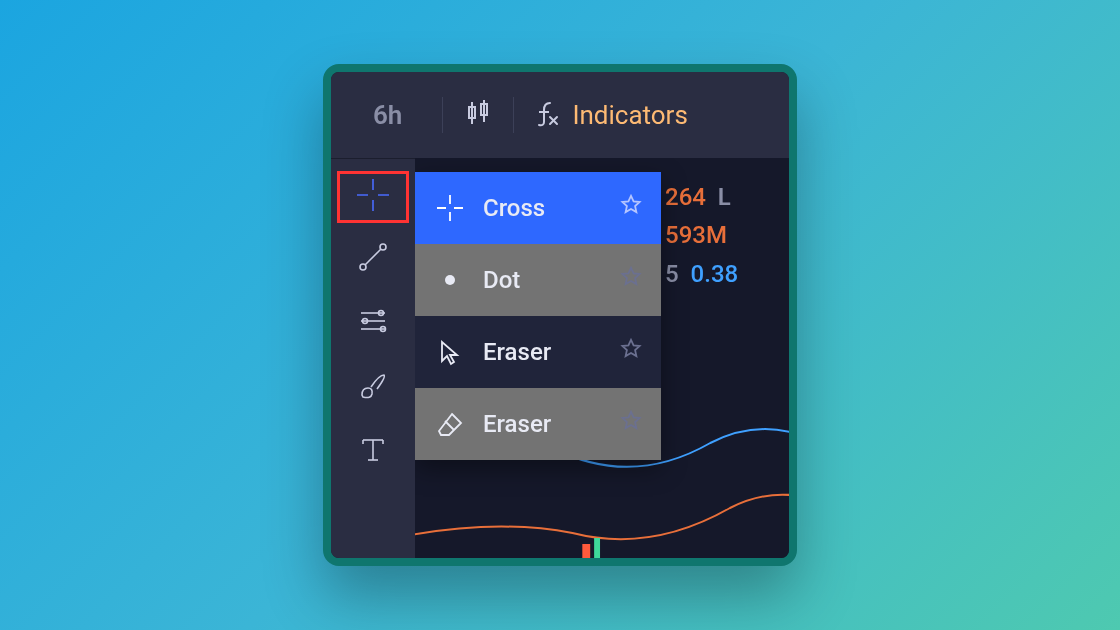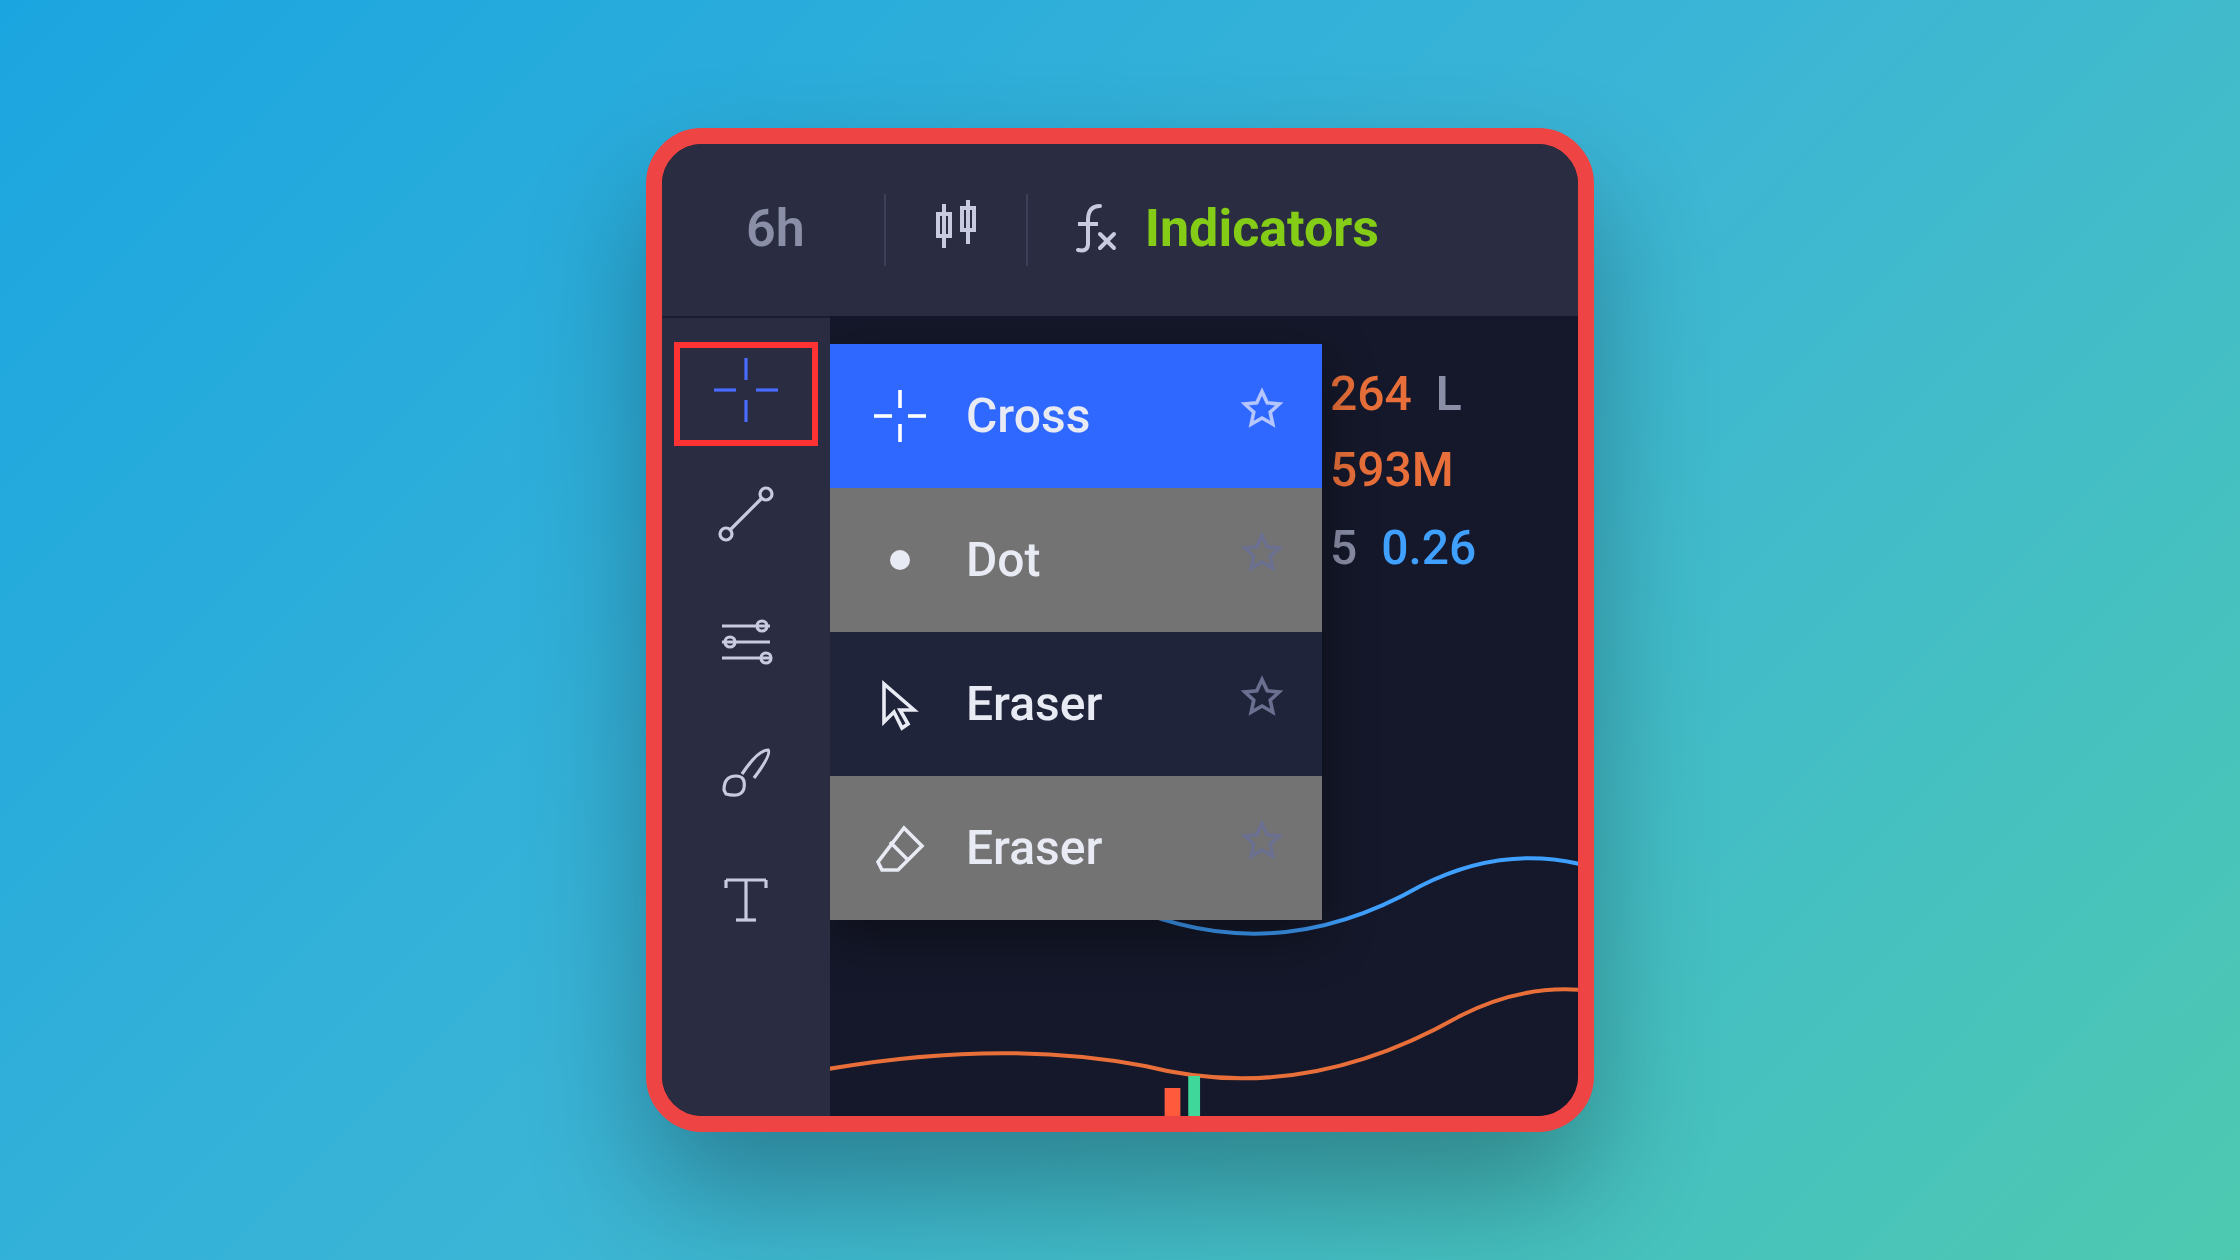--- a/index.html
+++ b/index.html
@@ -10,22 +10,22 @@
     font-family: -apple-system, BlinkMacSystemFont, "Segoe UI", Roboto, sans-serif;
     display: flex;
     align-items: center;
     justify-content: center;
     overflow: hidden;
   }
   .panel {
     width: 474px;
     height: 502px;
     background: #1b1e2e;
-    border-radius: 28px;
-    border: 8px solid #ef4444;
+    border-radius: 16px;
+    border: 8px solid #0f766e;
     box-shadow: 0 30px 60px rgba(0,0,0,0.3);
     overflow: hidden;
     position: relative;
   }
 
   
   .top-bar {
     height: 86px;
     background: #2a2d42;
     display: flex;
@@ -51,23 +51,23 @@
     padding-left: 6px;
     padding-right: 22px;
   }
   .candle-icon svg, .fx-icon svg {
     stroke: #c8cbe0;
     fill: none;
     stroke-width: 2;
   }
   .candle-icon, .fx-icon { display:flex; align-items:center; }
   .indicators-label {
-    color: #84cc16;
+    color: #fdba74;
     font-size: 26px;
-    font-weight: 700;
+    font-weight: 400;
     margin-left: 10px;
   }
 
   
   .body {
     display: flex;
     height: calc(100% - 86px);
     position: relative;
   }
 
@@ -283,21 +283,21 @@
 
     </div>
 
     <div class="content">
 
       <div class="bg-readout">
         <span class="val1">264</span>
         &nbsp;<b>L</b><br>
         <span class="val2">593M</span><br>
         <span>5</span>
-        &nbsp;<span class="val3">0.26</span>
+        &nbsp;<span class="val3">0.38</span>
       </div>
 
       <div class="chart-area">
         <svg width="100%" height="100%" viewBox="0 0 380 200" preserveAspectRatio="none">
           <path d="M -20 110 Q 60 60 140 90 Q 220 130 300 85 Q 350 60 400 80" stroke="#3fa0ff" stroke-width="2" fill="none"></path>
           <path d="M -20 180 Q 80 160 160 175 Q 240 195 320 150 Q 360 130 400 140" stroke="#e86f3a" stroke-width="2" fill="none"></path>
           <rect x="170" y="186" width="8" height="14" fill="#ff5a3c"></rect>
           <rect x="182" y="180" width="6" height="20" fill="#3fd89a"></rect>
         </svg>
       </div>

